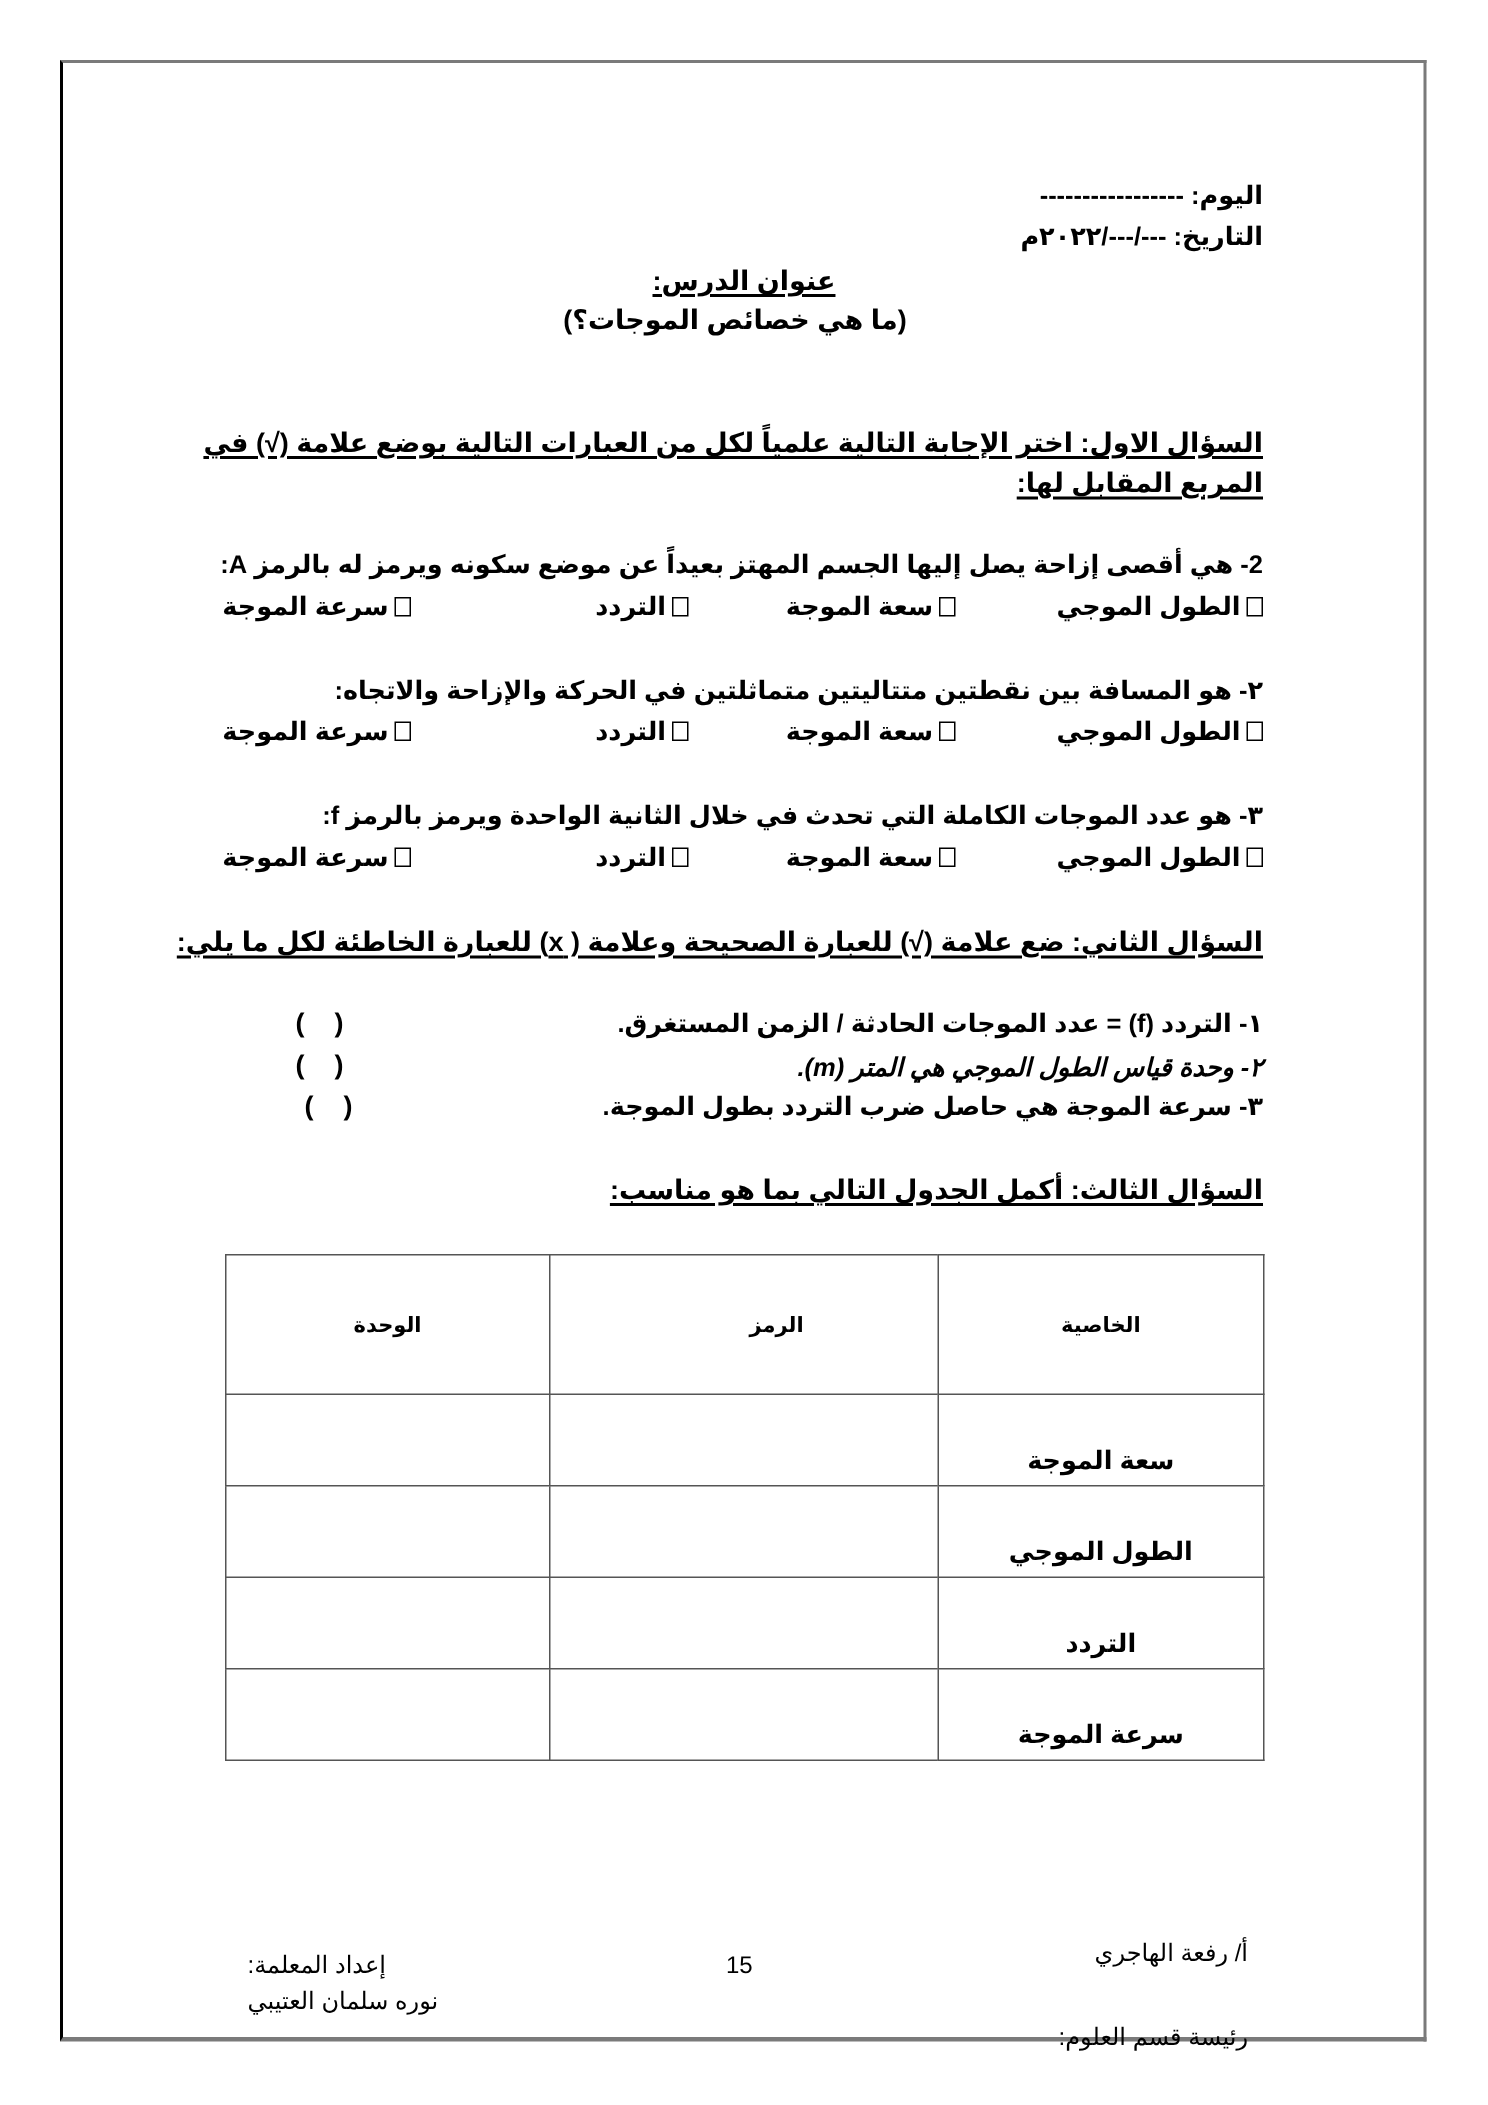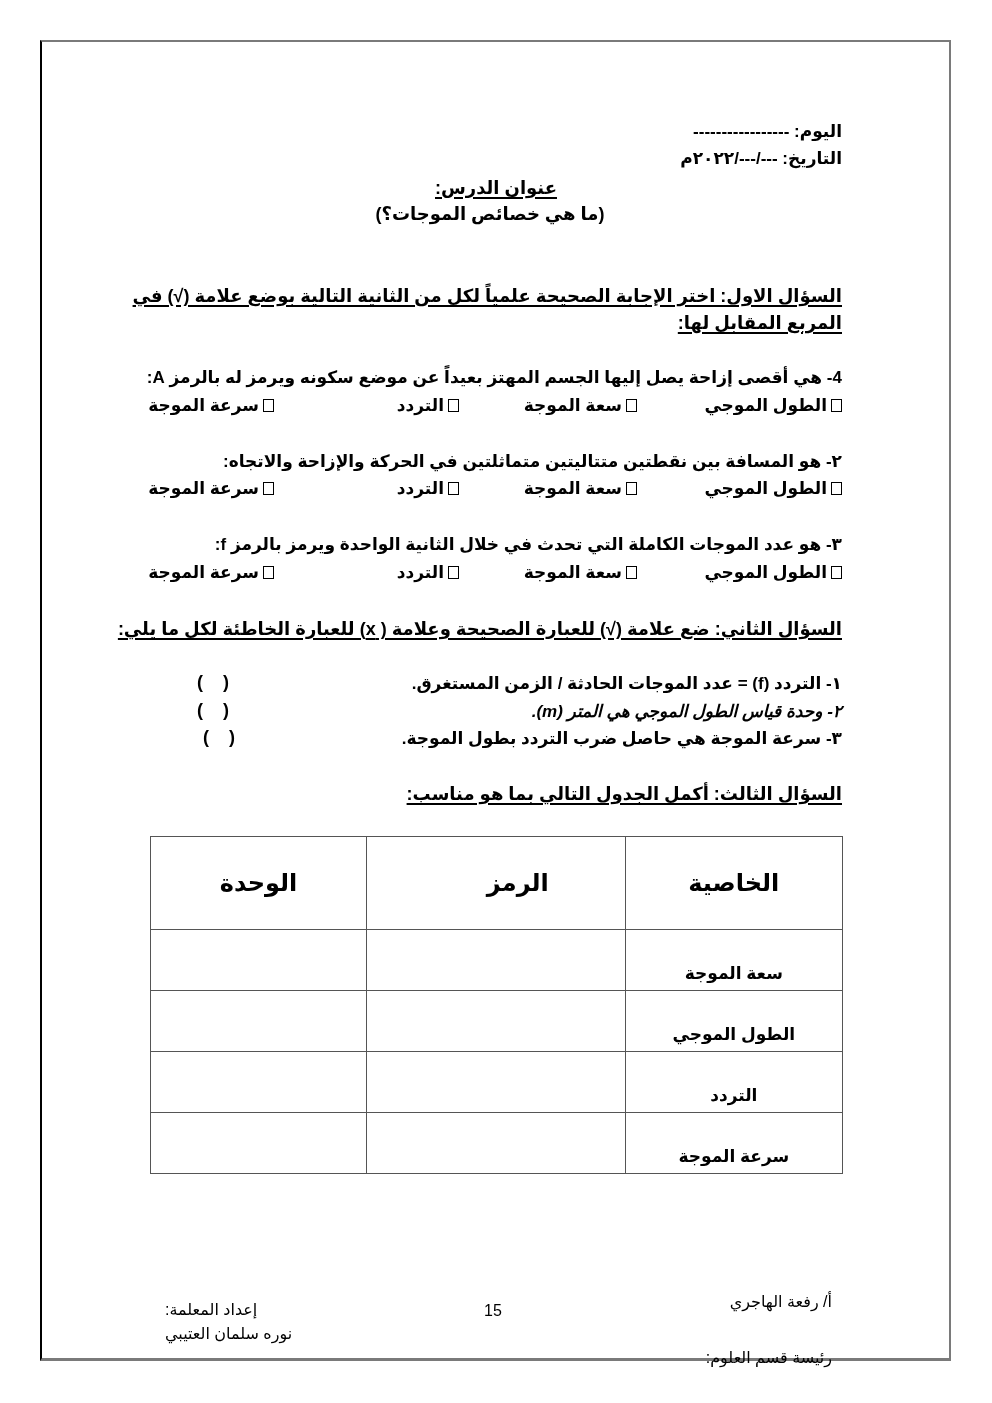--- a/index.html
+++ b/index.html
@@ -13,39 +13,39 @@
   .u { text-decoration: underline; text-decoration-thickness: 2px; text-underline-offset: 3px; }
   .fs18 { font-size: 18px; }
   .fs17 { font-size: 17px; }
   .right-anchor { right: 150px; }
   .options-row { position: absolute; left: 150px; right: 150px; direction: rtl; font-size: 17px; font-weight: bold; height: 22px; }
   .opt { position: absolute; top: 0; white-space: nowrap; }
   .box { display: inline-block; width: 9px; height: 11px; border: 1px solid #000; margin-left: 4px; vertical-align: -1px; }
   .paren { position: absolute; font-size: 18px; font-weight: bold; white-space: pre; }
   table.props { position: absolute; left: 150px; top: 836px; width: 693px; border-collapse: collapse; direction: rtl; }
   table.props td, table.props th { border: 1px solid #555; font-size: 17px; font-weight: bold; padding: 0; }
-  table.props th { height: 92px; font-size: 24px; }
+  table.props th { height: 92px; font-size: 14px; }
   table.props td { height: 54px; vertical-align: bottom; text-align: center; padding-bottom: 6px; }
   table.props th { text-align: center; vertical-align: middle; }
   .footer { position: absolute; font-size: 16px; direction: rtl; white-space: nowrap; font-weight: normal; }
 </style>
 </head>
 <body>
 
 <div class="page-border"></div>
 
 <div class="abs b fs17 right-anchor" style="top:121px;">اليوم: -----------------</div>
 <div class="abs b fs17 right-anchor" style="top:148px;">التاريخ: ---/---/٢٠٢٢م</div>
 <div class="abs b fs18 u" style="top:177px; left:0; right:0; text-align:center; padding-right:0;">عنوان الدرس:</div>
 <div class="abs b fs18" style="top:203px; left:0; right:0; text-align:center; padding-right:12px;">(ما هي خصائص الموجات؟)</div>
 
-<div class="abs b fs18 u right-anchor" style="top:285px;">السؤال الاول: اختر الإجابة الصحيحة علمياً لكل من الثانية التالية بوضع علامة (√) في</div>
+<div class="abs b fs18 u right-anchor" style="top:285px;">السؤال الاول: اختر الإجابة التالية علمياً لكل من العبارات التالية بوضع علامة (√) في</div>
 <div class="abs b fs18 u right-anchor" style="top:312px;">المربع المقابل لها:</div>
 
-<div class="abs b fs17 right-anchor" style="top:367px;">4- هي أقصى إزاحة يصل إليها الجسم المهتز بعيداً عن موضع سكونه ويرمز له بالرمز A:</div>
+<div class="abs b fs17 right-anchor" style="top:367px;">2- هي أقصى إزاحة يصل إليها الجسم المهتز بعيداً عن موضع سكونه ويرمز له بالرمز A:</div>
 <div class="options-row" style="top:395px;">
   <span class="opt" style="right:0;"><span class="box"></span><span>الطول الموجي</span></span>
   <span class="opt" style="right:205px;"><span class="box"></span><span>سعة الموجة</span></span>
   <span class="opt" style="right:383px;"><span class="box"></span><span>التردد</span></span>
   <span class="opt" style="right:568px;"><span class="box"></span><span>سرعة الموجة</span></span>
 </div>
 
 <div class="abs b fs17 right-anchor" style="top:451px;">٢- هو المسافة بين نقطتين متتاليتين متماثلتين في الحركة والإزاحة والاتجاه:</div>
 <div class="options-row" style="top:478px;">
   <span class="opt" style="right:0;"><span class="box"></span><span>الطول الموجي</span></span>

